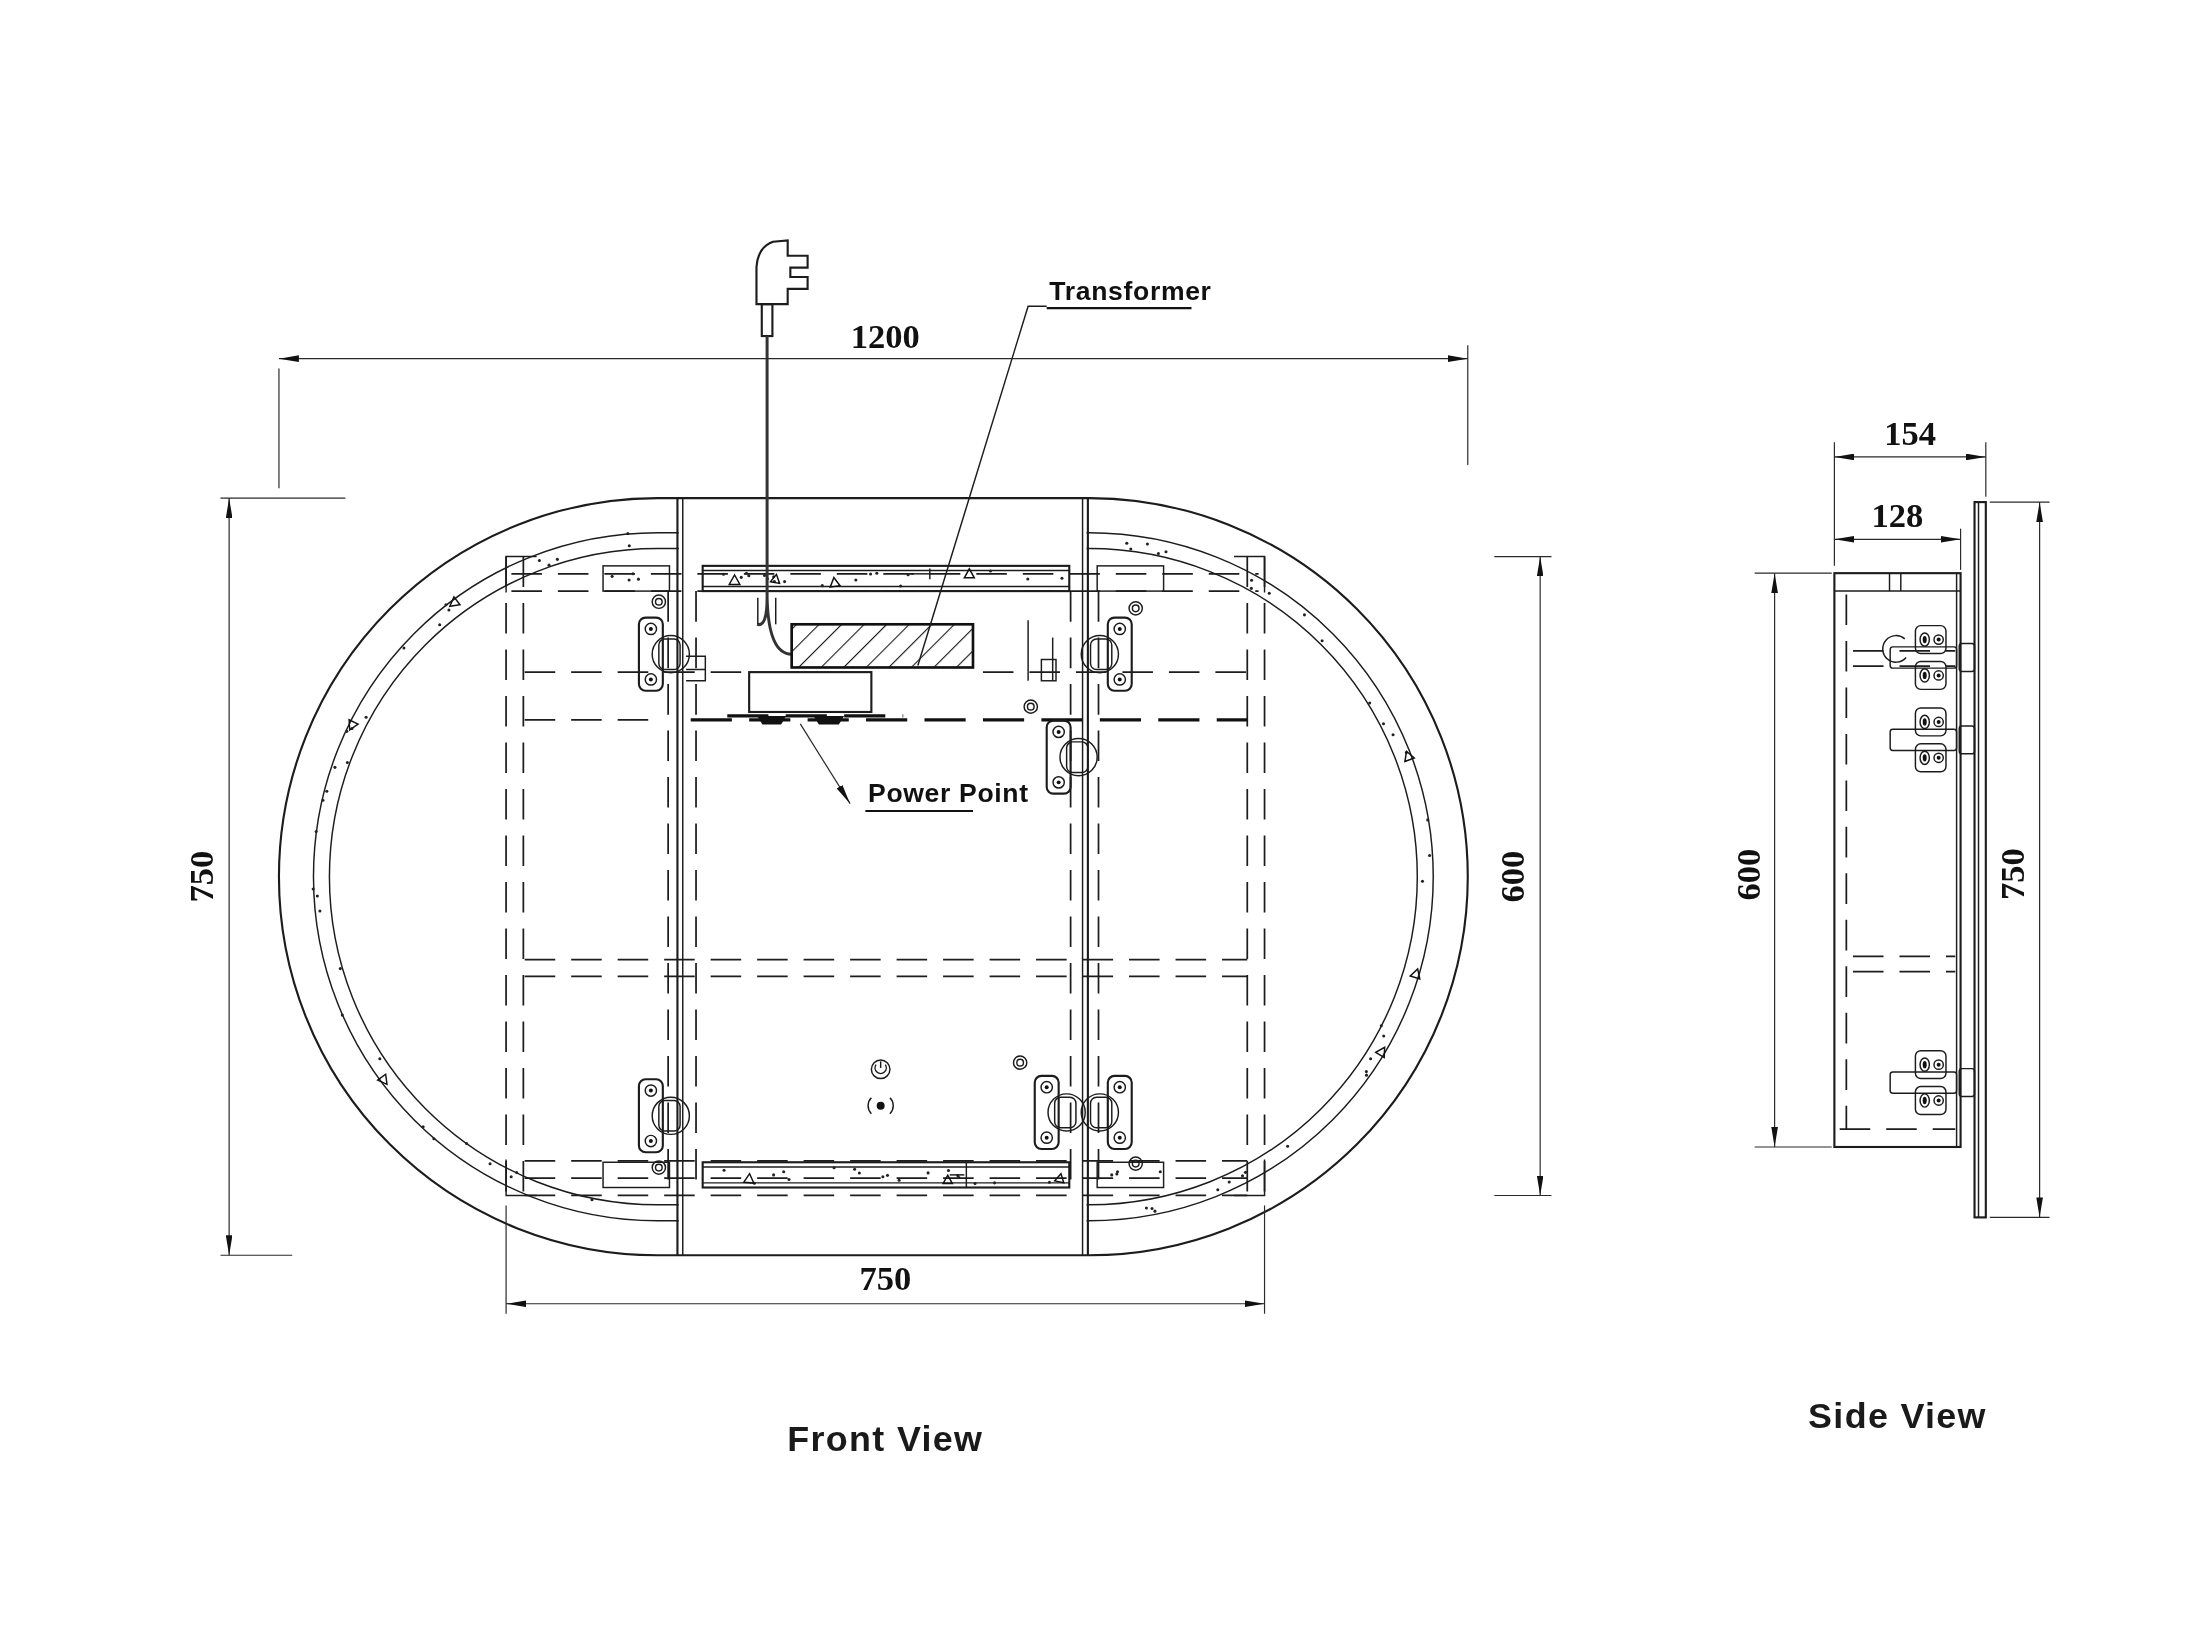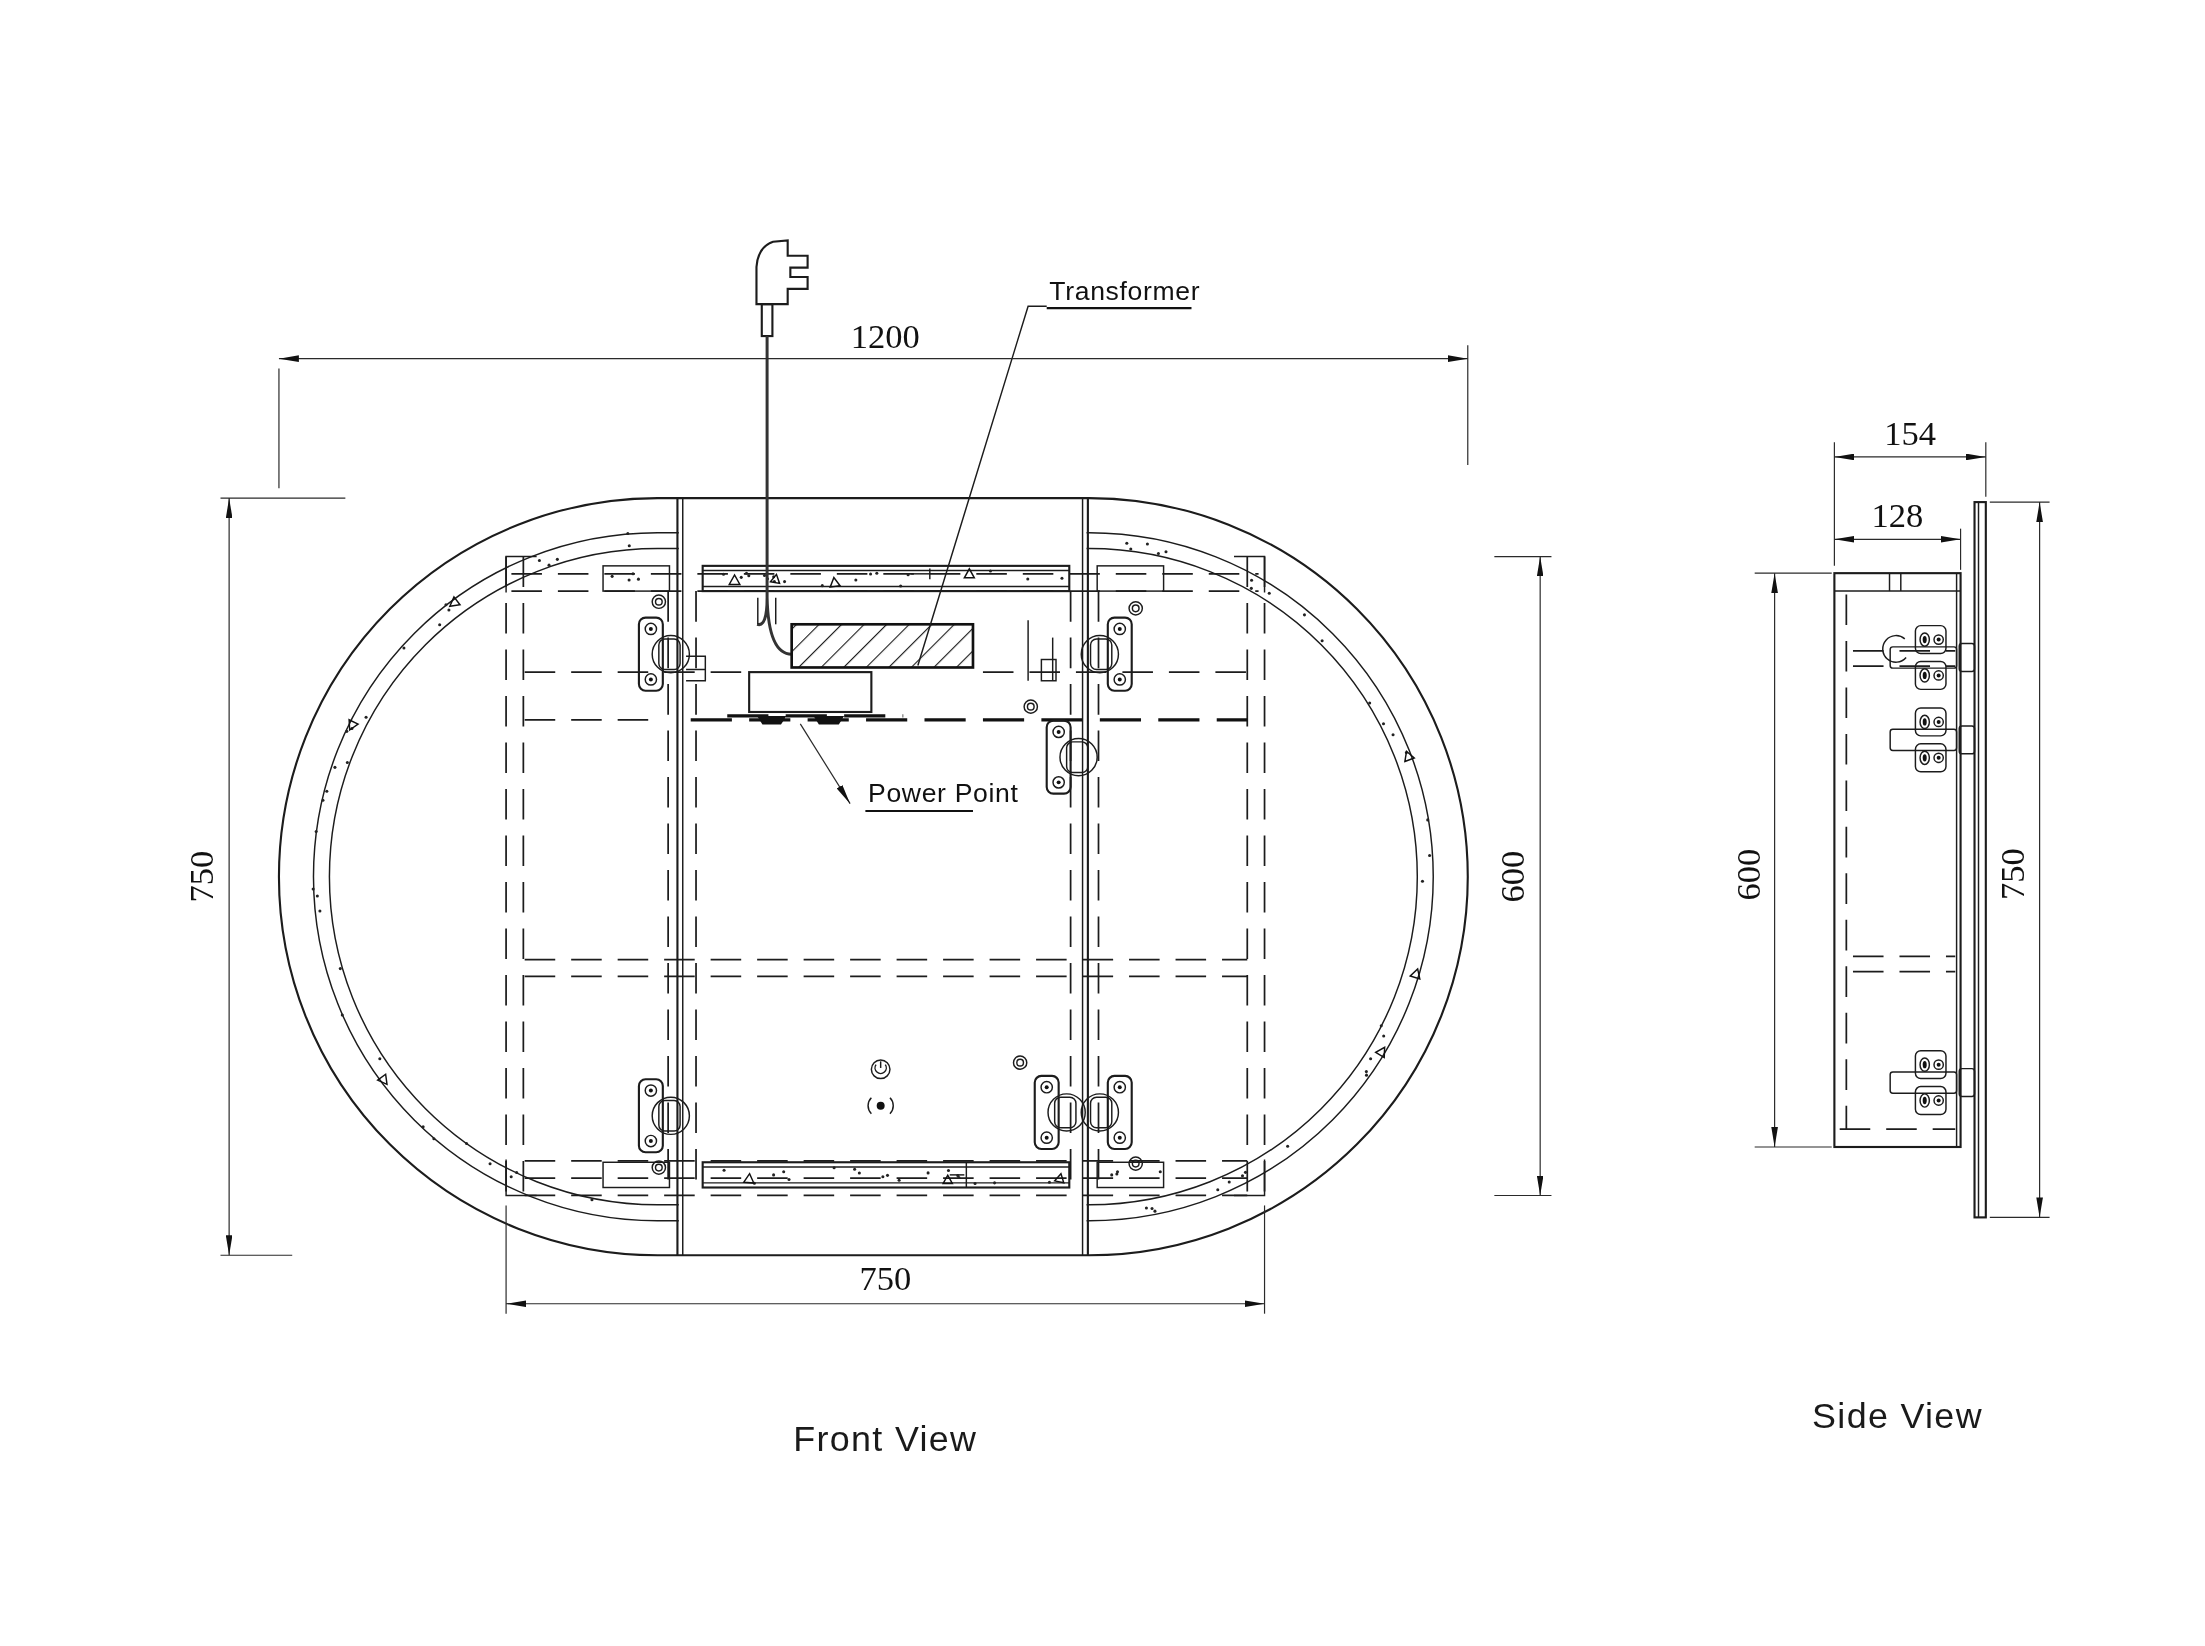--- a/index.html
+++ b/index.html
@@ -1,16 +1,16 @@
 <!DOCTYPE html>
 <html style="font-size:10.6px"><head>
 <meta charset="utf-8">
 <style>
   html,body{margin:0;padding:0;background:#fff;}
-  .stage{position:relative;width:2205px;height:1647px;background:#fff;font-family:"Liberation Sans",sans-serif;}
+  .stage{position:relative;width:2205px;height:1647px;background:#fff;font-family:"Liberation Sans",sans-serif;font-weight:bold;}
   svg{position:absolute;inset:0;}
   .ln{stroke:#1c1c1c;stroke-width:3.2;fill:none;}
   .ln2{stroke:#1c1c1c;stroke-width:2.2;fill:none;}
   .dash{stroke:#1c1c1c;stroke-width:2.6;fill:none;stroke-dasharray:46 24;}
   .dashHeavy{stroke:#111;stroke-width:5;fill:none;stroke-dasharray:62 26;}
   .dim{stroke:#2a2a2a;stroke-width:1.8;fill:none;}
   .dimTxt{font-family:"Liberation Serif",serif;font-size:52px;fill:#111;}
   .lblTxt{font-family:"Liberation Sans",sans-serif;font-size:40px;fill:#111;letter-spacing:1px;}
   .capTxt{font-family:"Liberation Sans",sans-serif;font-size:54px;fill:#1a1a1a;letter-spacing:2px;}
   .blk{fill:#111;stroke:none;}

